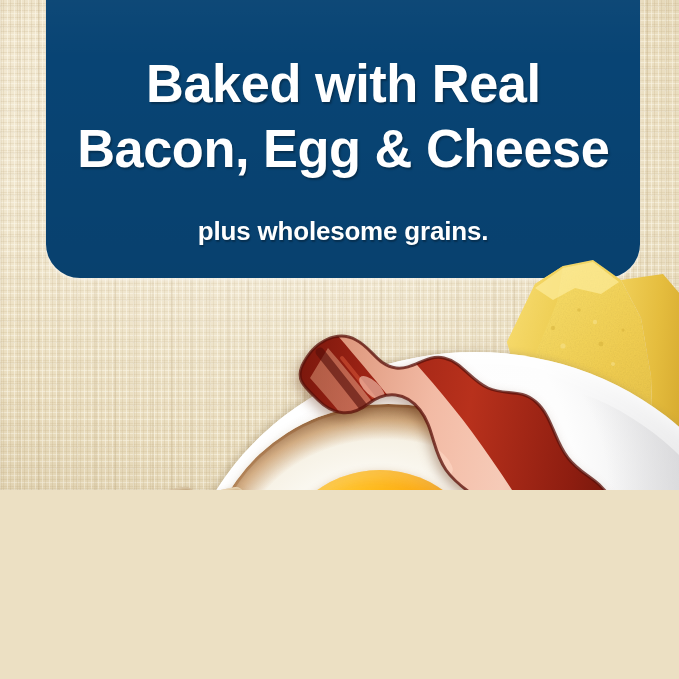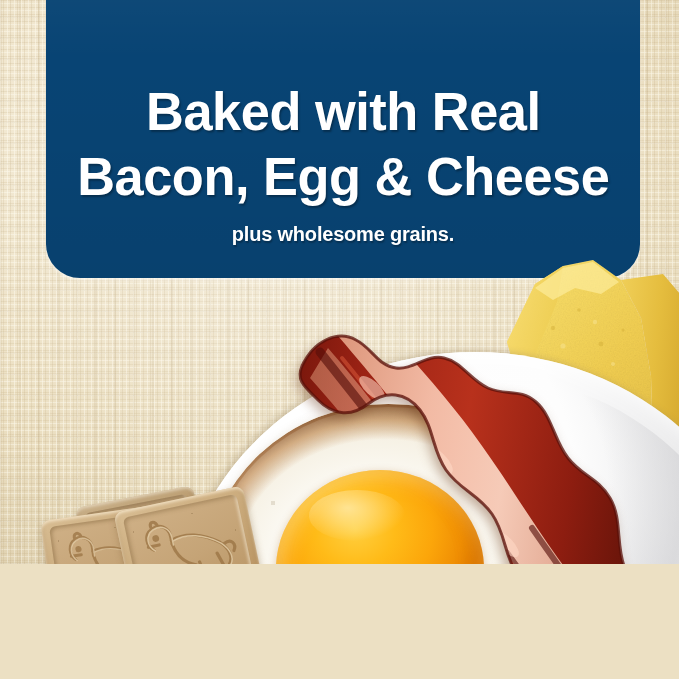--- a/index.html
+++ b/index.html
@@ -3,21 +3,21 @@
 <meta charset="utf-8">
 <title>Product Feature Banner</title>
 <style>
   html,body{margin:0;padding:0;}
   body{
     width:679px;height:679px;overflow:hidden;
     font-family:"Liberation Sans","DejaVu Sans",sans-serif;
     background:#ece0c3;
   }
   #stage{
-    position:relative;width:679px;height:564px;overflow:hidden;
+    position:relative;width:679px;height:490px;overflow:hidden;
     background:#ece0c3;
   }
 
   
   .bg-base{
     position:absolute;inset:0;
     background:
       radial-gradient(ellipse 130% 110% at 22% 18%, #f4ebd6 0%, #ece0c3 48%, #e3d5b4 100%);
   }
   .bg-weave{
@@ -69,22 +69,22 @@
   .hl{
     position:relative;z-index:2;
     color:#ffffff;text-align:center;
     font-weight:800;letter-spacing:-.5px;
     text-shadow:1.5px 2px 2px rgba(0,0,0,.30);
     white-space:nowrap;
     line-height:1.0;
   }
   .hl1{font-size:54px;margin-bottom:11px;transform:scaleX(.97);}
   .hl2{font-size:54px;margin-bottom:21px;transform:scaleX(.97);}
-  .hl3{font-size:20px;font-weight:800;letter-spacing:-.2px;
-       text-shadow:1px 1.5px 1.5px rgba(0,0,0,.28);}
+  .hl3{font-size:26px;font-weight:800;letter-spacing:-.2px;
+       text-shadow:1px 1.5px 1.5px rgba(0,0,0,.28);margin-top:22px;}
 
   
   .cheese{
     position:absolute;left:501px;top:258px;width:196px;height:240px;
     z-index:3;
   }
   .cheese svg{display:block;}
 
   
   .plate{

